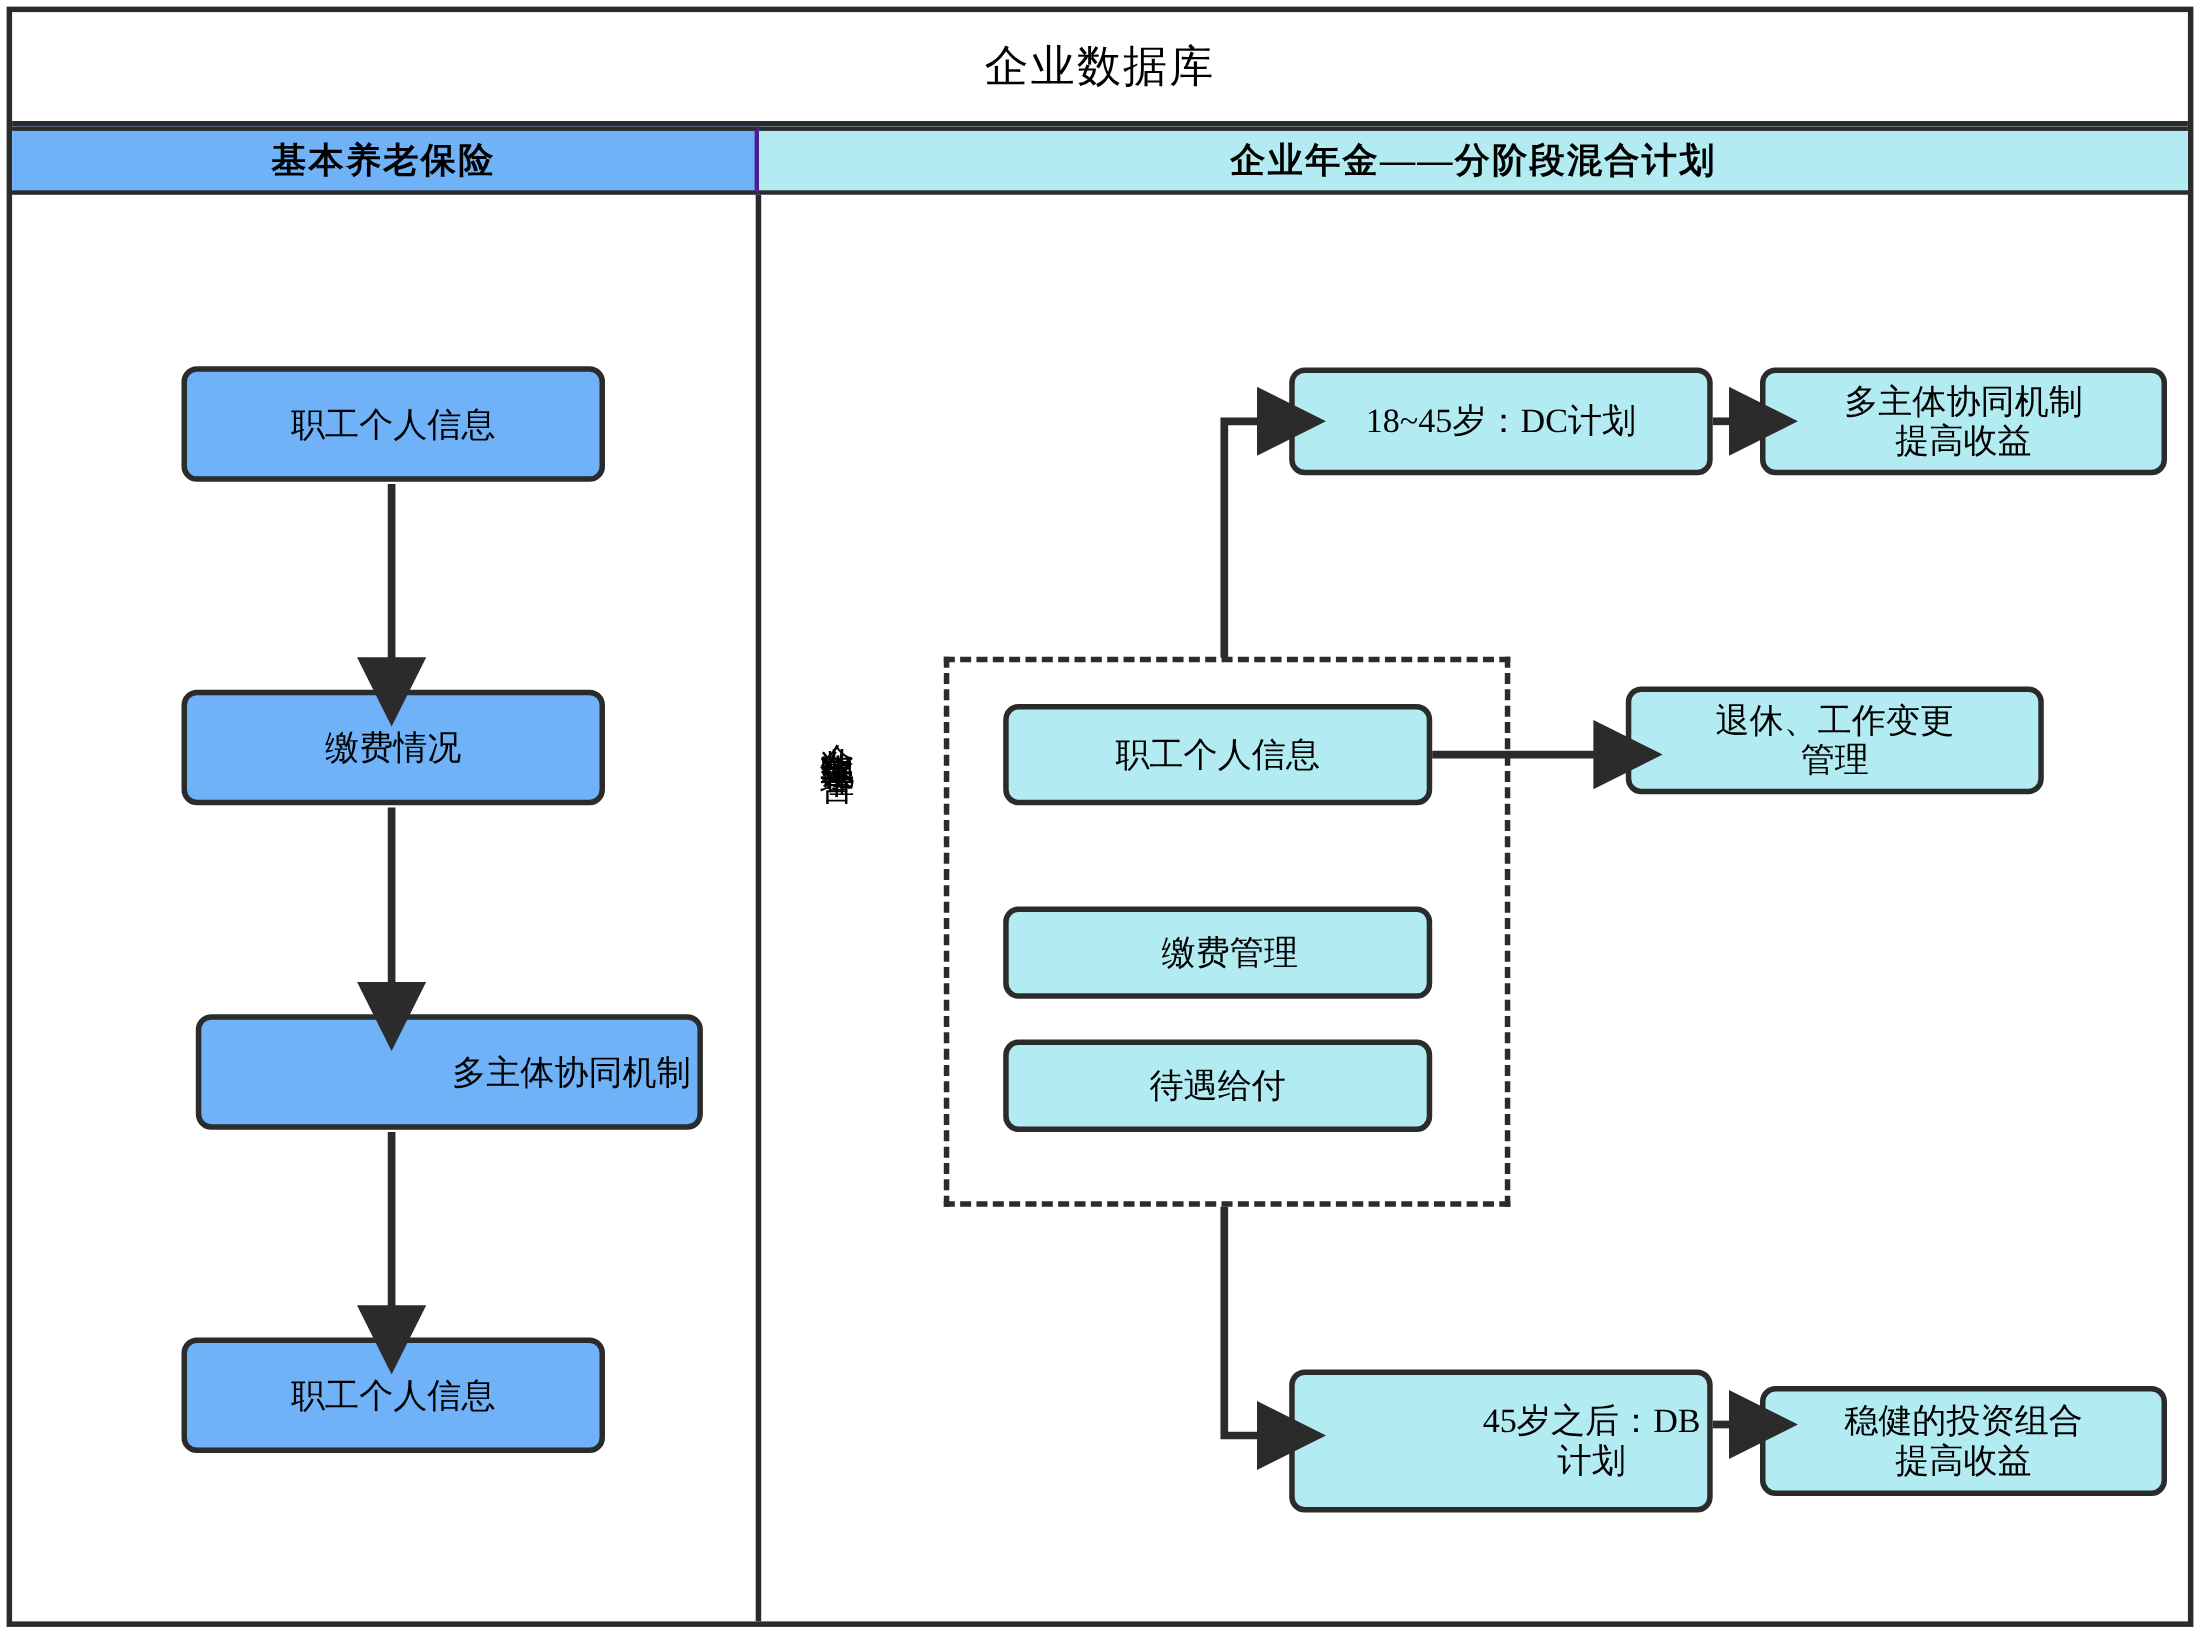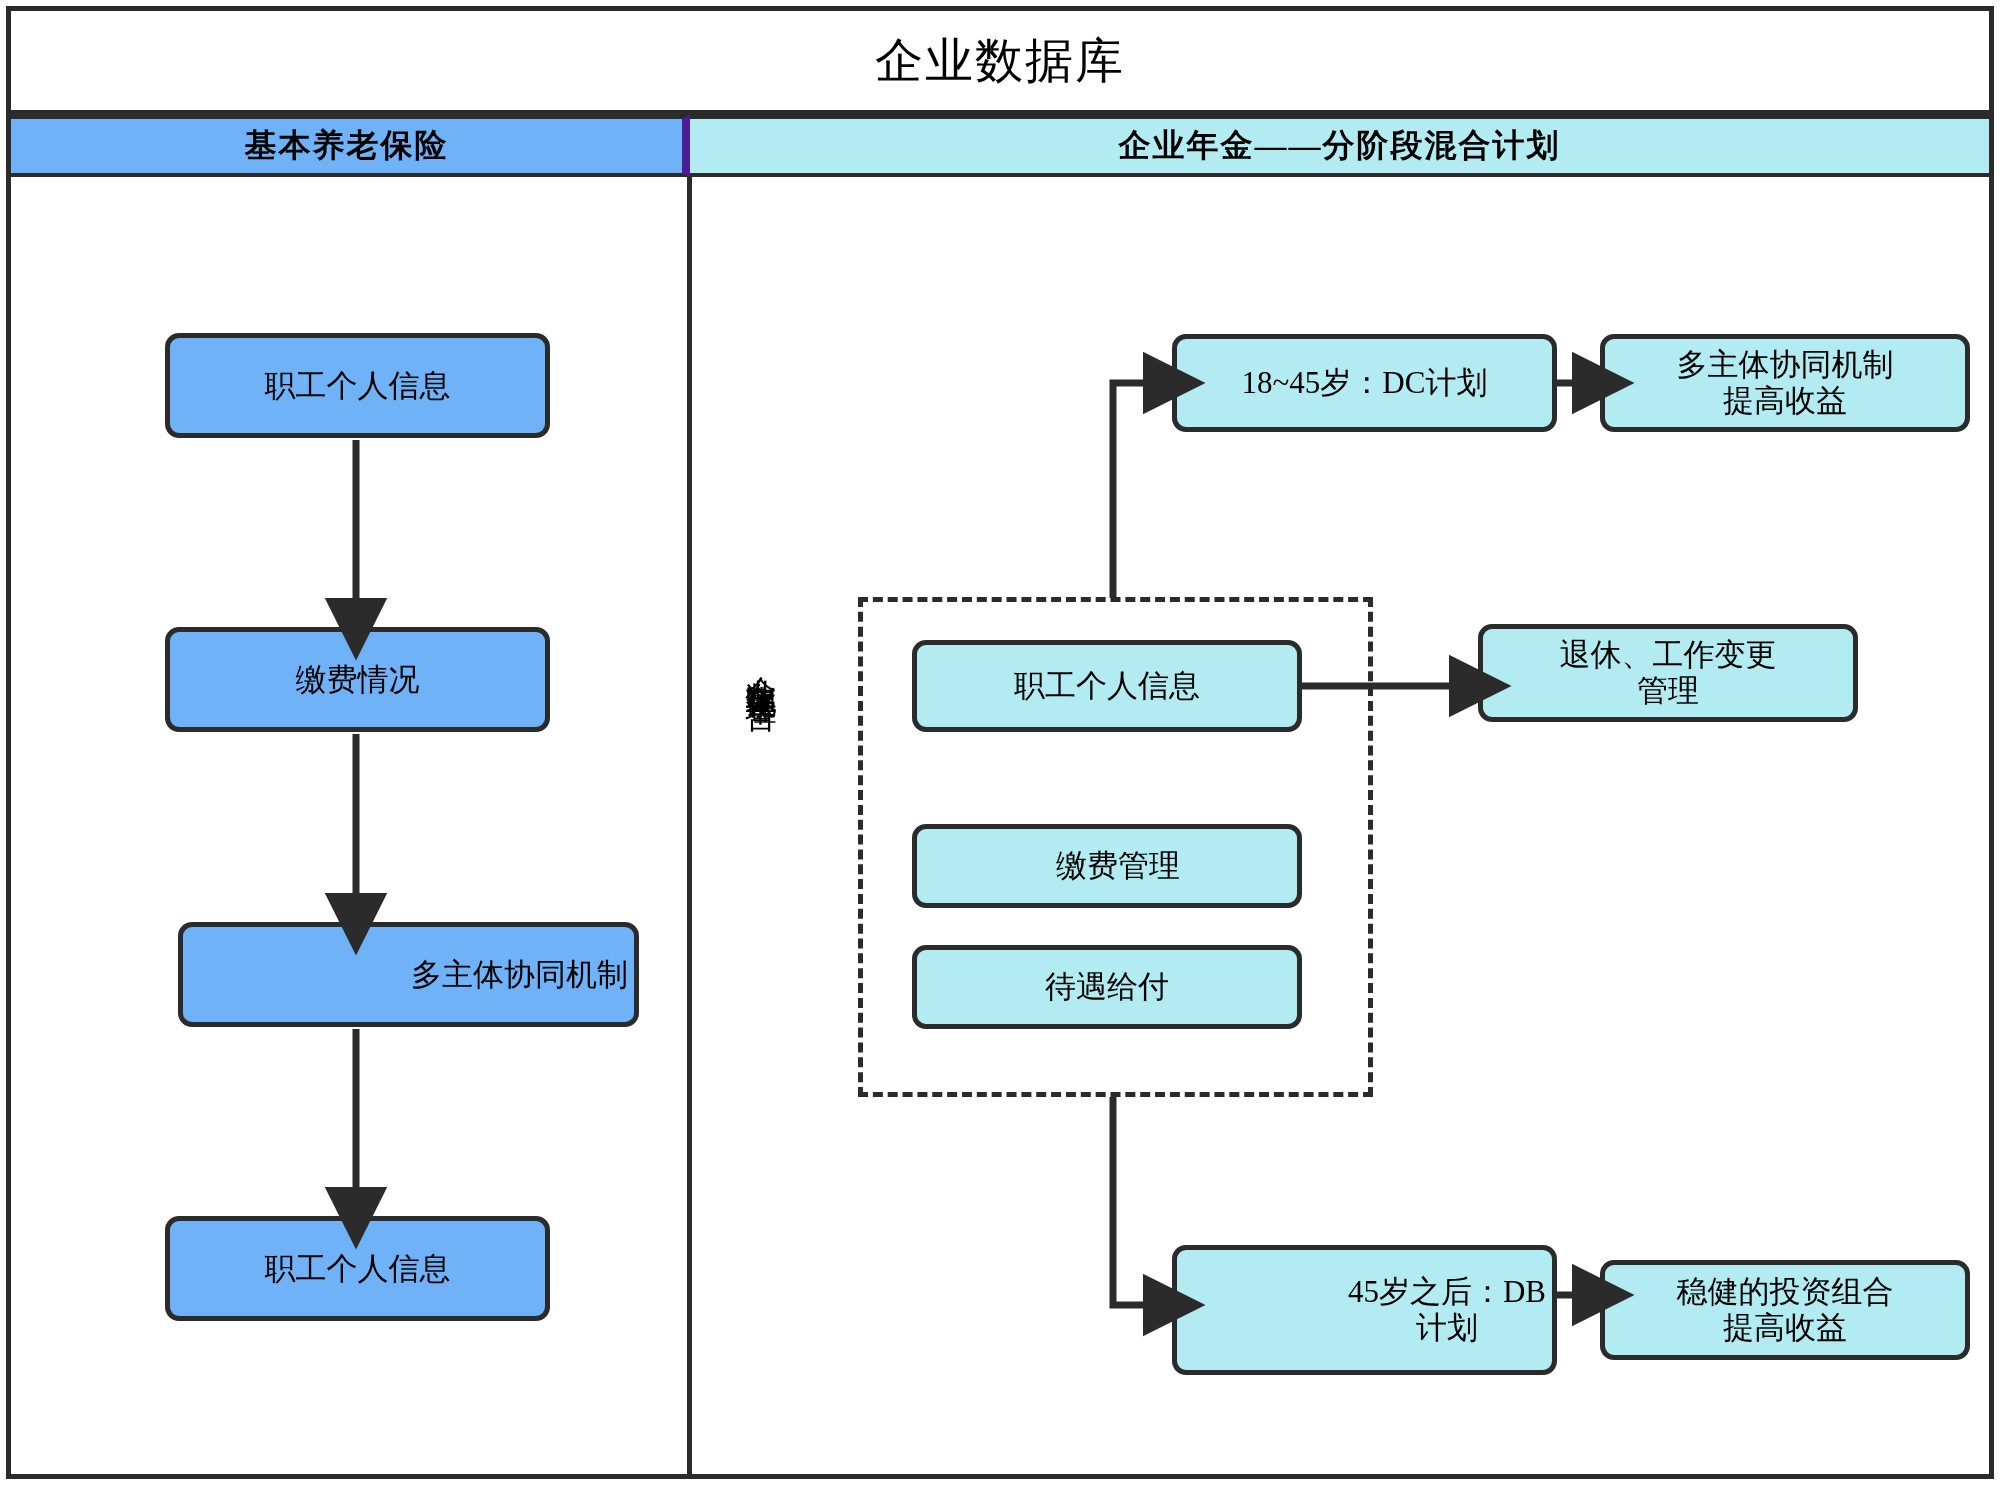--- a/index.html
+++ b/index.html
@@ -35,21 +35,21 @@
     left: 11px;
     top: 11px;
     width: 1978px;
     height: 99px;
     display: flex;
     align-items: center;
     justify-content: center;
     box-sizing: border-box;
   }
   .title-text {
-    font-size: 48px;
+    font-size: 40px;
     color: #000000;
     letter-spacing: 2px;
     white-space: nowrap;
   }
   .title-rule {
     position: absolute;
     left: 11px;
     top: 110px;
     width: 1978px;
     height: 5px;
@@ -65,21 +65,21 @@
     align-items: center;
     justify-content: center;
     box-sizing: border-box;
     border-top: 4px solid #2b2b2b;
     border-bottom: 4px solid #2b2b2b;
   }
   .hdr-left {
     left: 11px;
     width: 679px;
     background: #6FB2F7;
-    border-right: 8px solid #4c1d95;
+    border-right: 4px solid #4c1d95;
   }
   .hdr-right {
     left: 690px;
     width: 1299px;
     background: #B2ECF2;
   }
   .hdr-text {
     font-size: 32px;
     font-weight: bold;
     color: #000000;

